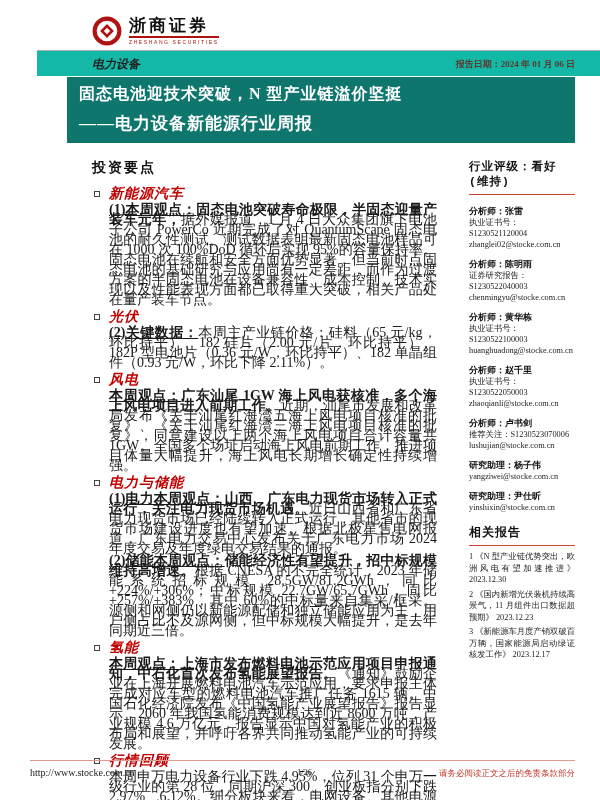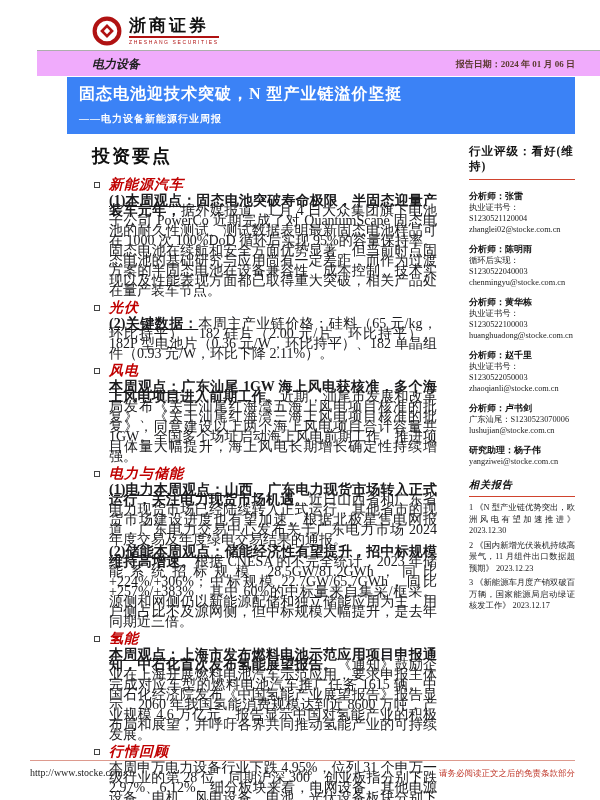--- a/index.html
+++ b/index.html
@@ -15,50 +15,50 @@
     padding:16px 25px 4px 55px; border-bottom:1px solid #adadad;
   }
   .brand { display:flex; align-items:center; gap:7px; }
   .brand-icon { width:30px; height:30px; flex:0 0 auto; }
   .brand-text { display:flex; flex-direction:column; }
   .brand-cn { font-size:17px; font-weight:bold; letter-spacing:3px; color:#111; line-height:18px; }
   .brand-en { font-size:5px; letter-spacing:1.6px; color:#b01212; border-top:2px solid #b01212; padding-top:1px; margin-top:1px; font-family:"Liberation Sans",sans-serif; }
   .doc-type { font-size:10px; font-weight:bold; font-style:italic; color:#bf1d1d; padding-bottom:6px; }
   .meta-row {
     display:flex; justify-content:space-between; align-items:center;
-    padding:5px 25px 3px 55px; background:#f0abfc;
+    padding:5px 25px 3px 55px; background:#14b8a6;
   }
   .category { font-size:12px; font-weight:bold; font-style:italic; color:#222; }
   .report-date { font-size:9px; font-weight:bold; color:#5a3a30; }
   
-  .banner { margin:1px 25px 0 30px; background:#3b82f6; color:#fff; padding:7px 10px 8px 12px; }
+  .banner { margin:1px 25px 6px 30px; background:#0f766e; color:#fff; padding:7px 10px 8px 12px; }
   .banner-title { font-size:16px; font-weight:bold; letter-spacing:1px; }
-  .banner-subtitle { font-size:10px; font-weight:bold; margin-top:7px; letter-spacing:1px; }
+  .banner-subtitle { font-size:17px; font-weight:bold; margin-top:7px; letter-spacing:1px; }
   
   .content { display:flex; padding:8px 25px 0 55px; }
   .main-col { width:345px; flex:0 0 auto; margin-right:32px; }
   .side-col { flex:1 1 auto; min-width:0; }
-  .inv-heading { font-size:18px; font-weight:bold; color:#111; margin:2px 0 8px 0; letter-spacing:2px; }
+  .inv-heading { font-size:14px; font-weight:bold; color:#111; margin:2px 0 8px 0; letter-spacing:2px; }
   .section { margin-bottom:3px; }
   .section-head { display:flex; align-items:center; gap:9px; margin:3px 0 2px 2px; }
   .bullet-sq { width:6px; height:6px; border:1.2px solid #444; display:inline-block; flex:0 0 auto; }
   .section-title { font-size:14px; font-weight:bold; font-style:italic; color:#c00000; letter-spacing:1px; }
   .section-body { margin-left:17px; }
   .para { font-size:14px; line-height:10px; text-align:justify; color:#1b1b1d; margin-bottom:2px; }
   .para-label { font-weight:bold; text-decoration:underline; }
   .para-emph { font-weight:bold; }
   
   .rating-title { font-size:11.5px; font-weight:bold; color:#111; letter-spacing:1px;
-    padding-bottom:5px; border-bottom:1.5px solid #d0432e; margin:2px 0 10px 0; }
+    padding-bottom:5px; border-bottom:1.5px solid #d0432e; margin:2px 0 10px 0;font-family:Liberation Mono, monospace; }
   .analyst { margin-bottom:7px; }
   .analyst-name { font-size:9px; font-weight:bold; color:#111; line-height:12px; }
   .analyst-cert { font-size:8.3px; color:#222; line-height:11px; }
   .analyst-email { font-size:8.3px; color:#222; line-height:12px; word-break:break-all; }
-  .related-title { font-size:10px; font-weight:bold; color:#111; letter-spacing:1px;
-    padding-bottom:4px; border-bottom:1.5px solid #d0432e; margin:10px 0 5px 0;font-style:italic; }
+  .related-title { font-size:12px; font-weight:bold; color:#111; letter-spacing:1px;
+    padding-bottom:4px; border-bottom:1.5px solid #d0432e; margin:10px 0 5px 0; }
   .report-item { font-size:8.3px; line-height:11.5px; color:#1b1b1d; margin-bottom:3px; text-align:justify; }
   
   .footer {
     position:absolute; left:30px; right:25px; bottom:20px;
     border-top:1.5px solid #dd9a8e; padding-top:6px;
     display:flex; justify-content:space-between; align-items:baseline;
   }
   .footer-url { font-size:10px; color:#222; }
   .footer-page { font-size:8.5px; color:#222; position:absolute; left:4px; right:0; text-align:center; }
   .footer-disclaimer { font-size:8.5px; color:#c0392b; }
@@ -168,41 +168,45 @@
     <div class="side-col">
       <div class="rating-title">行业评级：看好(维持)</div>
       <div id="analysts">
           <div class="analyst">
             <div class="analyst-name">分析师：张雷</div>
             <div class="analyst-cert">执业证书号：S1230521120004</div>
             <div class="analyst-email">zhanglei02@stocke.com.cn</div>
           </div>
           <div class="analyst">
             <div class="analyst-name">分析师：陈明雨</div>
-            <div class="analyst-cert">循环后实现：S1230522040003</div>
+            <div class="analyst-cert">证券研究报告：S1230522040003</div>
             <div class="analyst-email">chenmingyu@stocke.com.cn</div>
           </div>
           <div class="analyst">
             <div class="analyst-name">分析师：黄华栋</div>
             <div class="analyst-cert">执业证书号：S1230522100003</div>
             <div class="analyst-email">huanghuadong@stocke.com.cn</div>
           </div>
           <div class="analyst">
             <div class="analyst-name">分析师：赵千里</div>
             <div class="analyst-cert">执业证书号：S1230522050003</div>
             <div class="analyst-email">zhaoqianli@stocke.com.cn</div>
           </div>
           <div class="analyst">
             <div class="analyst-name">分析师：卢书剑</div>
-            <div class="analyst-cert">广东汕尾：S1230523070006</div>
+            <div class="analyst-cert">推荐关注：S1230523070006</div>
             <div class="analyst-email">lushujian@stocke.com.cn</div>
           </div>
           <div class="analyst">
             <div class="analyst-name">研究助理：杨子伟</div>
             <div class="analyst-email">yangziwei@stocke.com.cn</div>
+          </div>
+          <div class="analyst">
+            <div class="analyst-name">研究助理：尹仕昕</div>
+            <div class="analyst-email">yinshixin@stocke.com.cn</div>
           </div>
         </div>
       <div class="related-title">相关报告</div>
       <div id="reports">
           <div class="report-item">1 《N 型产业链优势突出，欧洲风电有望加速推进》 2023.12.30</div>
           <div class="report-item">2 《国内新增光伏装机持续高景气，11 月组件出口数据超预期》 2023.12.23</div>
           <div class="report-item">3 《新能源车月度产销双破百万辆，国家能源局启动绿证核发工作》 2023.12.17</div>
         </div>
     </div>
   </div>

